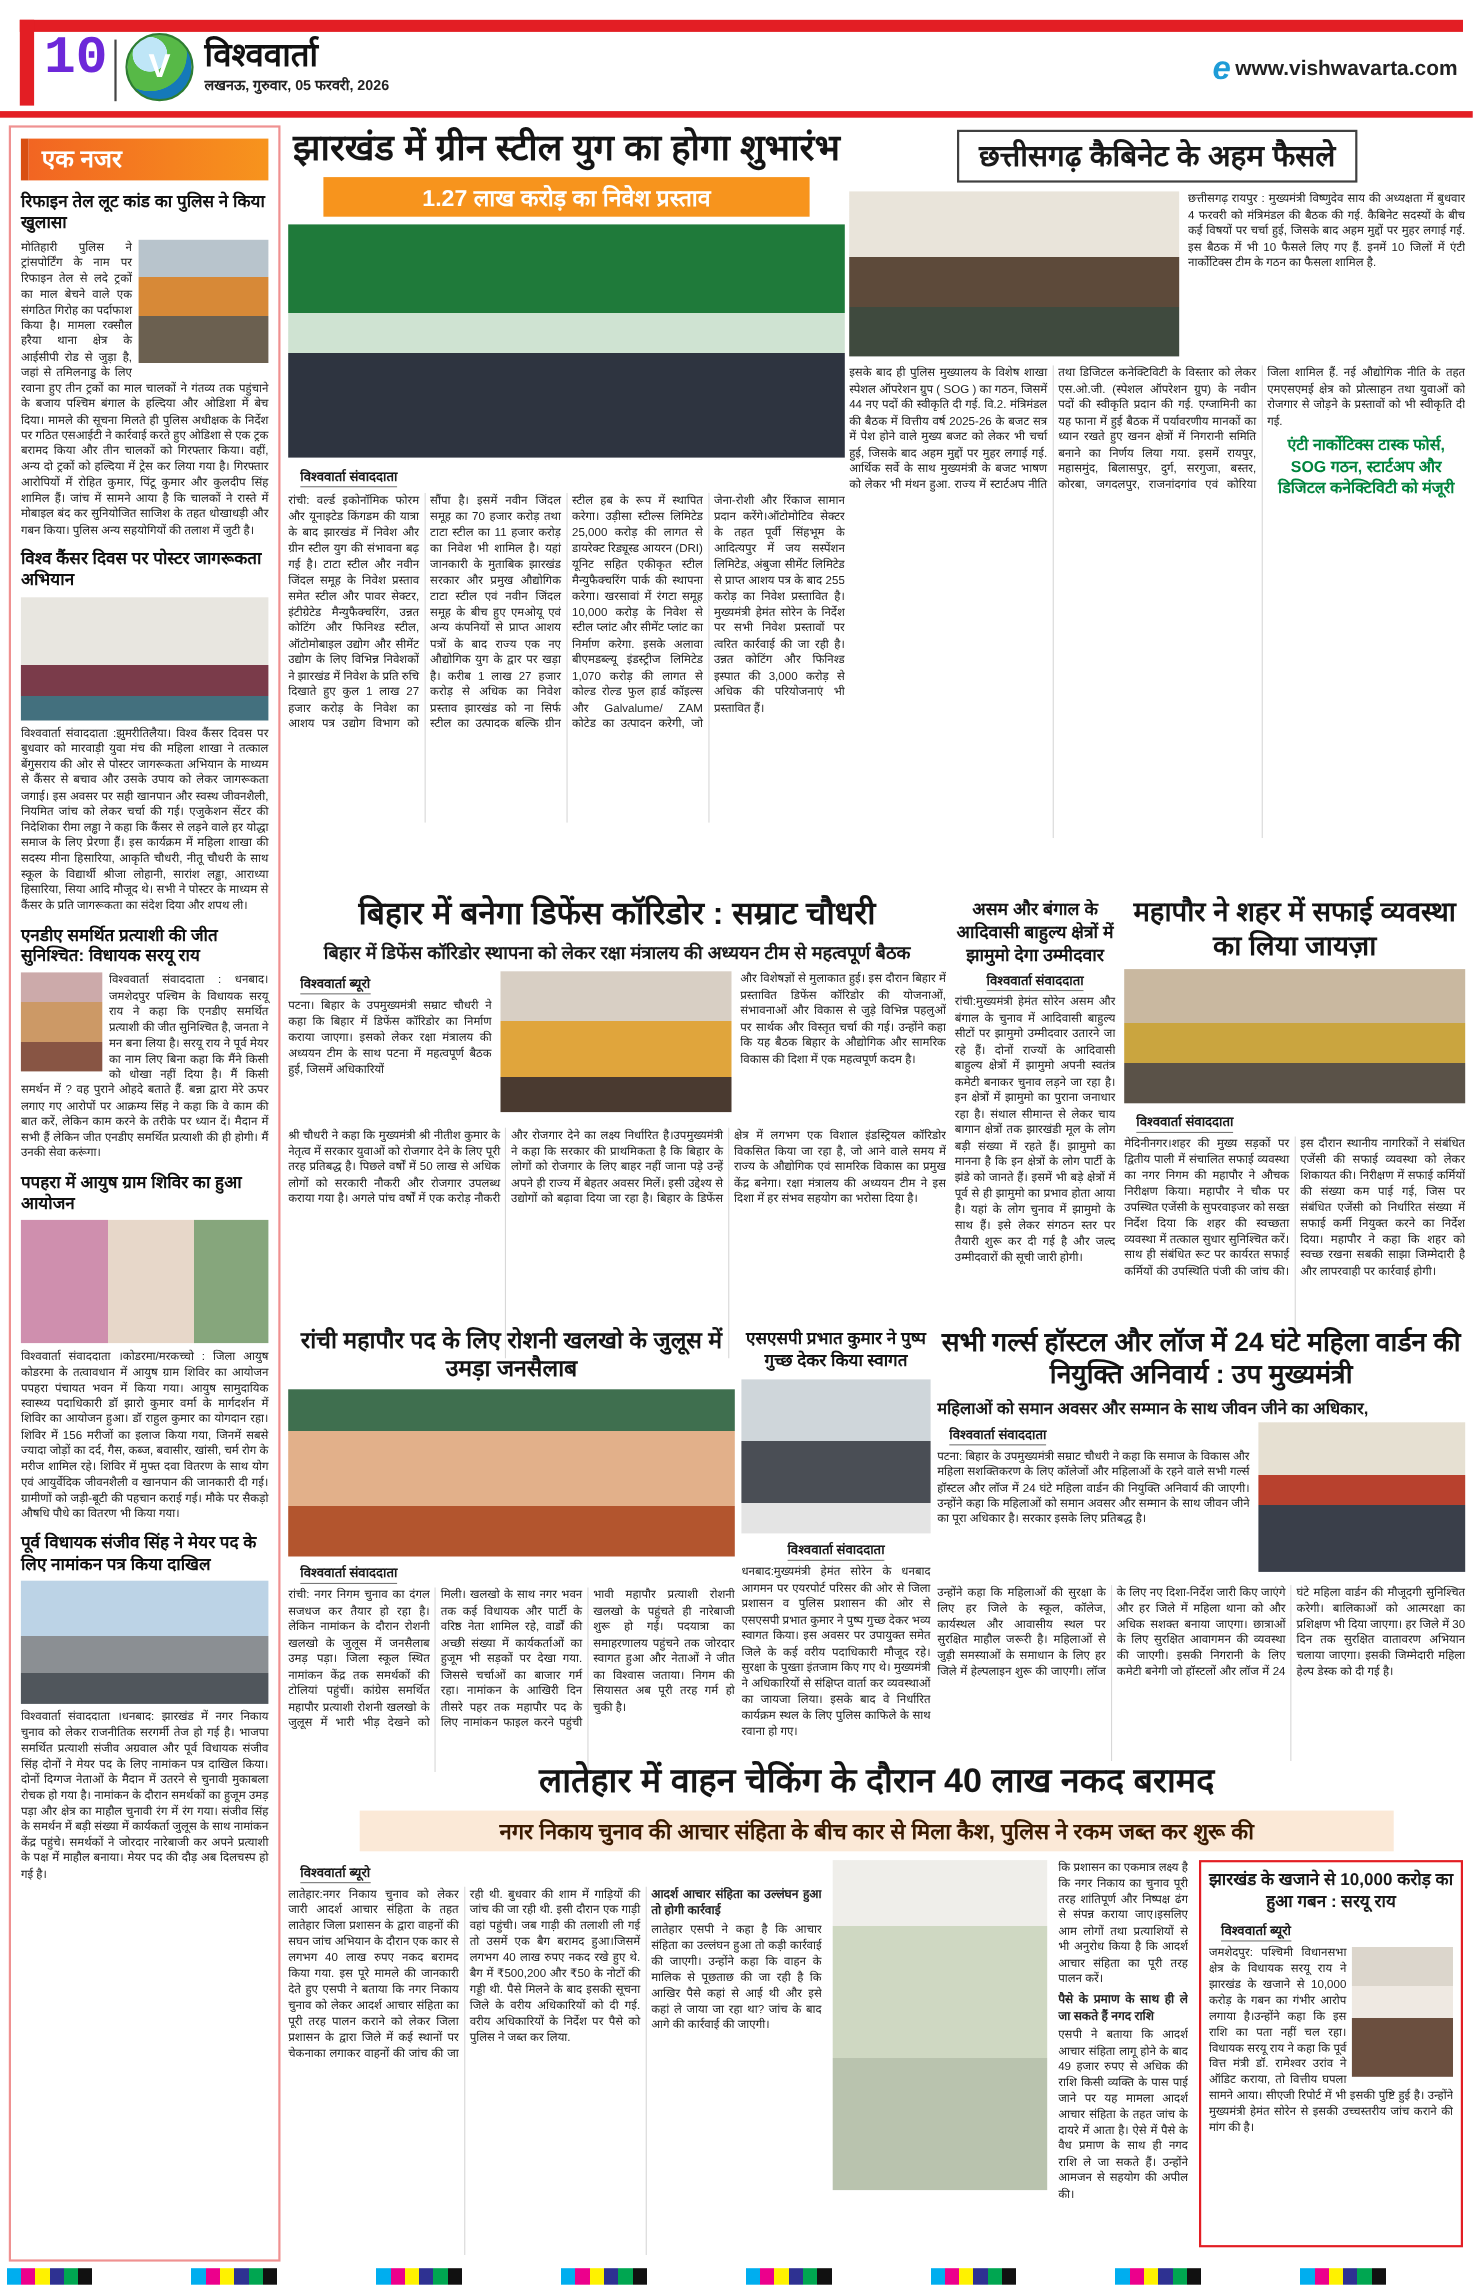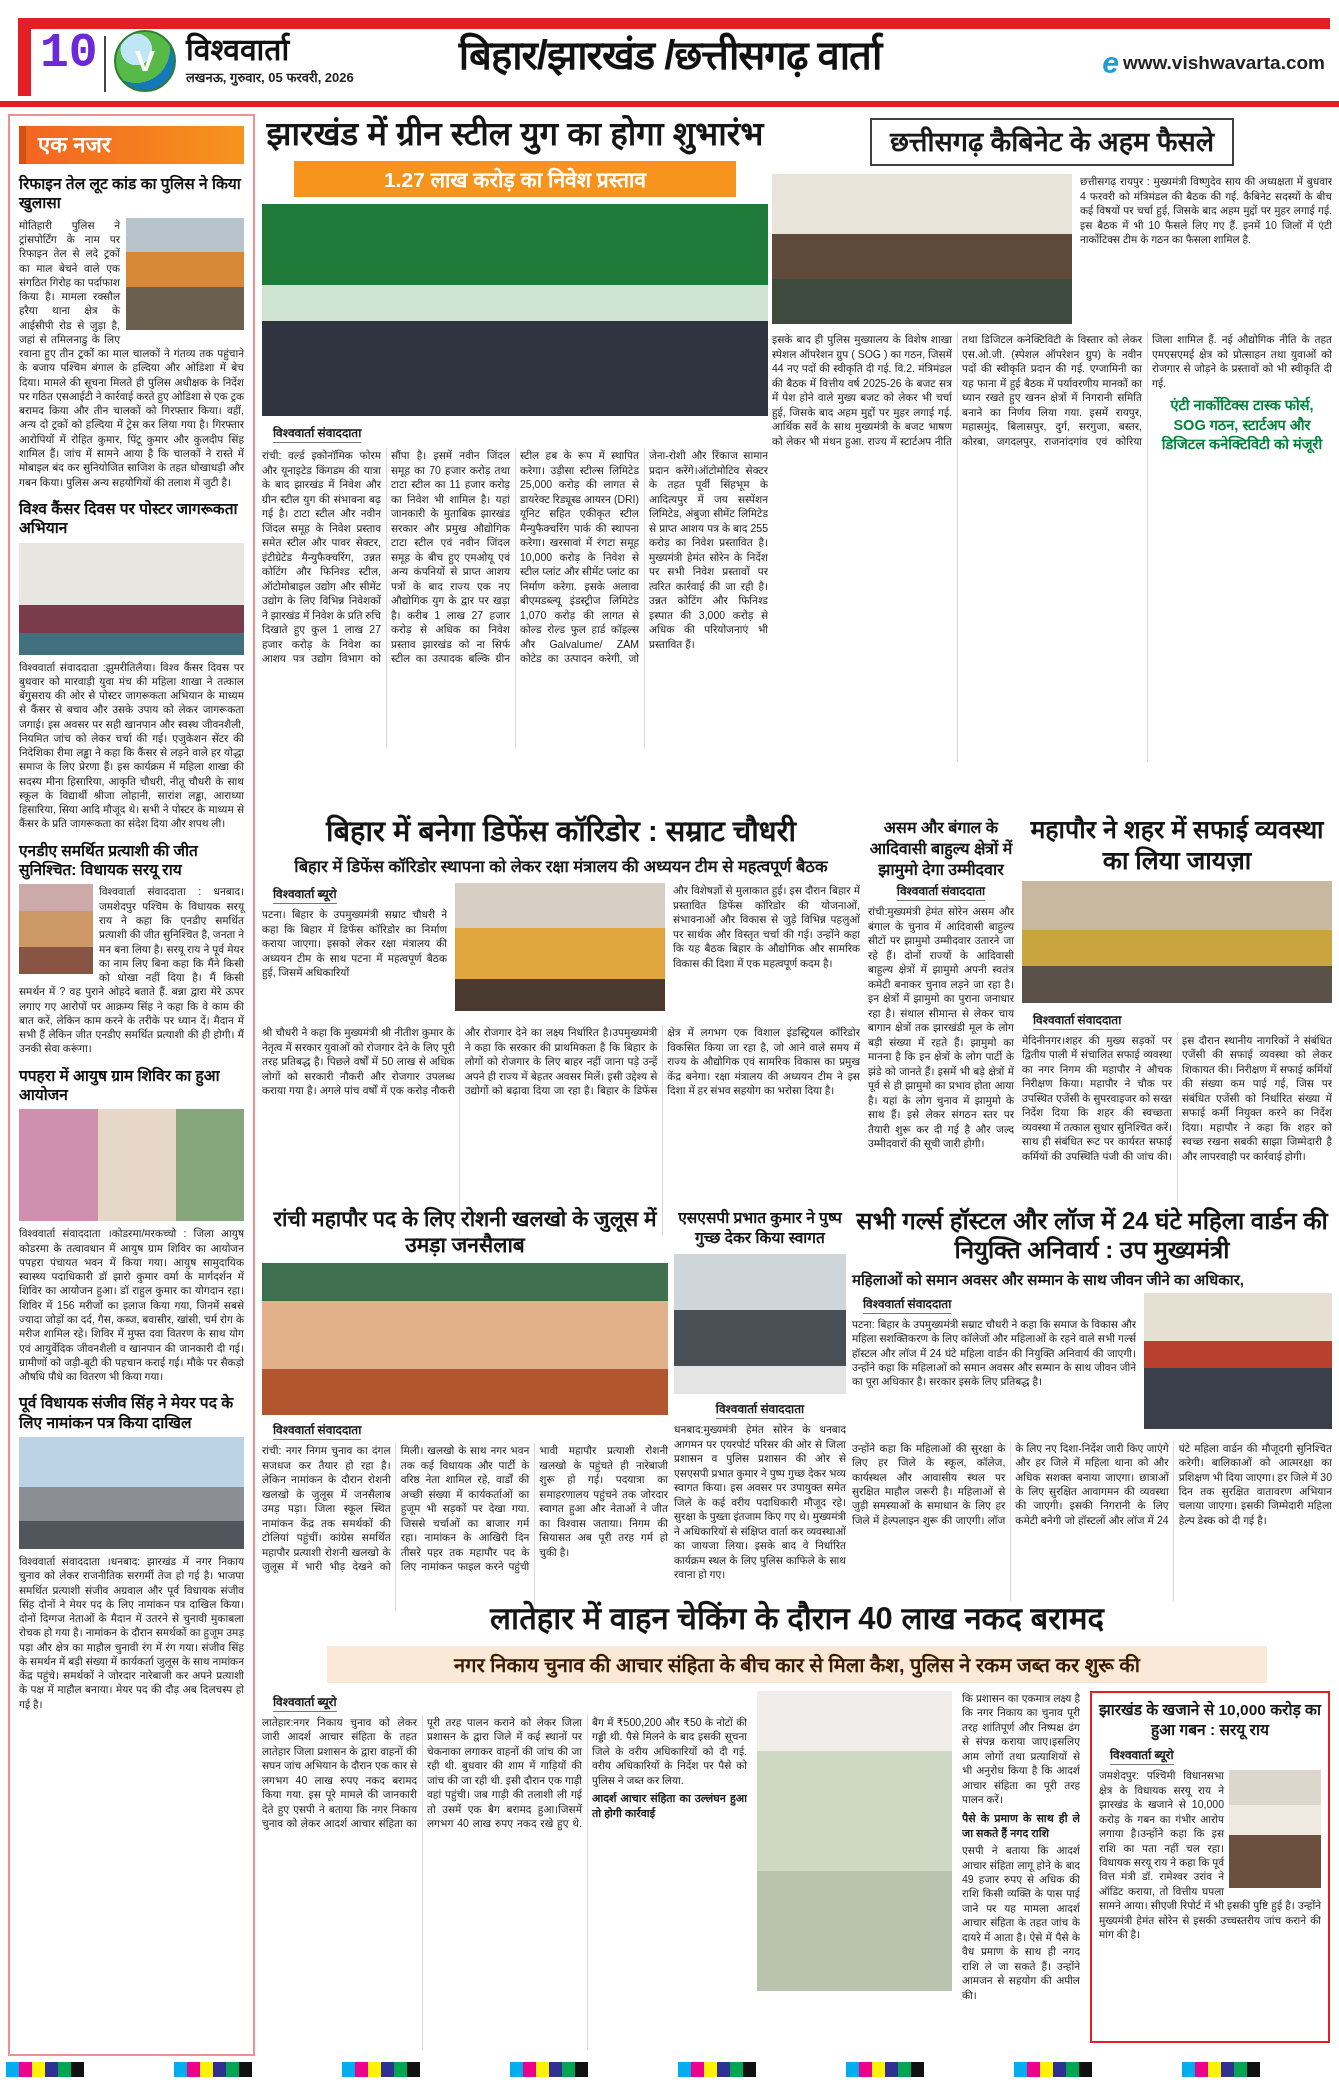--- a/index.html
+++ b/index.html
@@ -117,21 +117,20 @@
 
   <div class="red-top-strip"></div>
   <div class="red-corner"></div>
   <div class="page-num">10</div>
   <div class="hdr-div"></div>
   <div class="logo">
       <span>V</span>
     </div>
   <div class="masthead">विश्ववार्ता</div>
   <div class="dateline">लखनऊ,  गुरुवार, 05 फरवरी, 2026</div>
-  <div class="section-title">बिहार/झारखंड /छत्तीसगढ़ वार्ता</div>
   <div class="website">
     <span class="e-icon">e</span>
     <span>www.vishwavarta.com</span>
   </div>
   <div class="hdr-rule"></div>
 
   <div class="sidebar">
     <div class="eknazar">एक नजर</div>
 
     <div class="sb-h">रिफाइन तेल लूट कांड का पुलिस ने किया खुलासा</div>
@@ -235,20 +234,21 @@
 
   <div class="latehar">
     <div class="h-head lat-h">लातेहार में वाहन चेकिंग के दौरान 40 लाख नकद बरामद</div>
     <div class="lat-sub">नगर निकाय चुनाव की आचार संहिता के बीच कार से मिला कैश, पुलिस ने रकम जब्त कर शुरू की</div>
     <div class="lat-row">
       <div class="lat-colA">
         <span class="byline">विश्ववार्ता ब्यूरो</span>
         <div class="body-txt cols3" style="height:335px;">
           <span>लातेहार:नगर निकाय चुनाव को लेकर जारी आदर्श आचार संहिता के तहत लातेहार जिला प्रशासन के द्वारा वाहनों की सघन जांच अभियान के दौरान एक कार से लगभग 40 लाख रुपए नकद बरामद किया गया. इस पूरे मामले की जानकारी देते हुए एसपी ने बताया कि नगर निकाय चुनाव को लेकर आदर्श आचार संहिता का पूरी तरह पालन कराने को लेकर जिला प्रशासन के द्वारा जिले में कई स्थानों पर चेकनाका लगाकर वाहनों की जांच की जा रही थी. बुधवार की शाम में गाड़ियों की जांच की जा रही थी. इसी दौरान एक गाड़ी वहां पहुंची। जब गाड़ी की तलाशी ली गई तो उसमें एक बैग बरामद हुआ।जिसमें लगभग 40 लाख रुपए नकद रखे हुए थे. बैग में ₹500,200 और ₹50 के नोटों की गड्डी थी. पैसे मिलने के बाद इसकी सूचना जिले के वरीय अधिकारियों को दी गई. वरीय अधिकारियों के निर्देश पर पैसे को पुलिस ने जब्त कर लिया.</span>
           <div class="sub-bold">आदर्श आचार संहिता का उल्लंघन हुआ तो होगी कार्रवाई</div>
+          <span>लातेहार एसपी ने कहा है कि आचार संहिता का उल्लंघन हुआ तो कड़ी कार्रवाई की जाएगी। उन्होंने कहा कि वाहन के मालिक से पूछताछ की जा रही है कि आखिर पैसे कहां से आई थी और इसे कहां ले जाया जा रहा था? जांच के बाद आगे की कार्रवाई की जाएगी।</span>
         </div>
       </div>
       <div class="photo p-cash lat-photo"></div>
       <div class="lat-colB">
         <div class="body-txt" style="height:350px;">
           <span>कि प्रशासन का एकमात्र लक्ष्य है कि नगर निकाय का चुनाव पूरी तरह शांतिपूर्ण और निष्पक्ष ढंग से संपन्न कराया जाए।इसलिए आम लोगों तथा प्रत्याशियों से भी अनुरोध किया है कि आदर्श आचार संहिता का पूरी तरह पालन करें।</span>
           <div class="sub-bold">पैसे के प्रमाण के साथ ही ले जा सकते हैं नगद राशि</div>
           <span>एसपी ने बताया कि आदर्श आचार संहिता लागू होने के बाद 49 हजार रुपए से अधिक की राशि किसी व्यक्ति के पास पाई जाने पर यह मामला आदर्श आचार संहिता के तहत जांच के दायरे में आता है। ऐसे में पैसे के वैध प्रमाण के साथ ही नगद राशि ले जा सकते हैं। उन्होंने आमजन से सहयोग की अपील की।</span>
         </div>
       </div>

